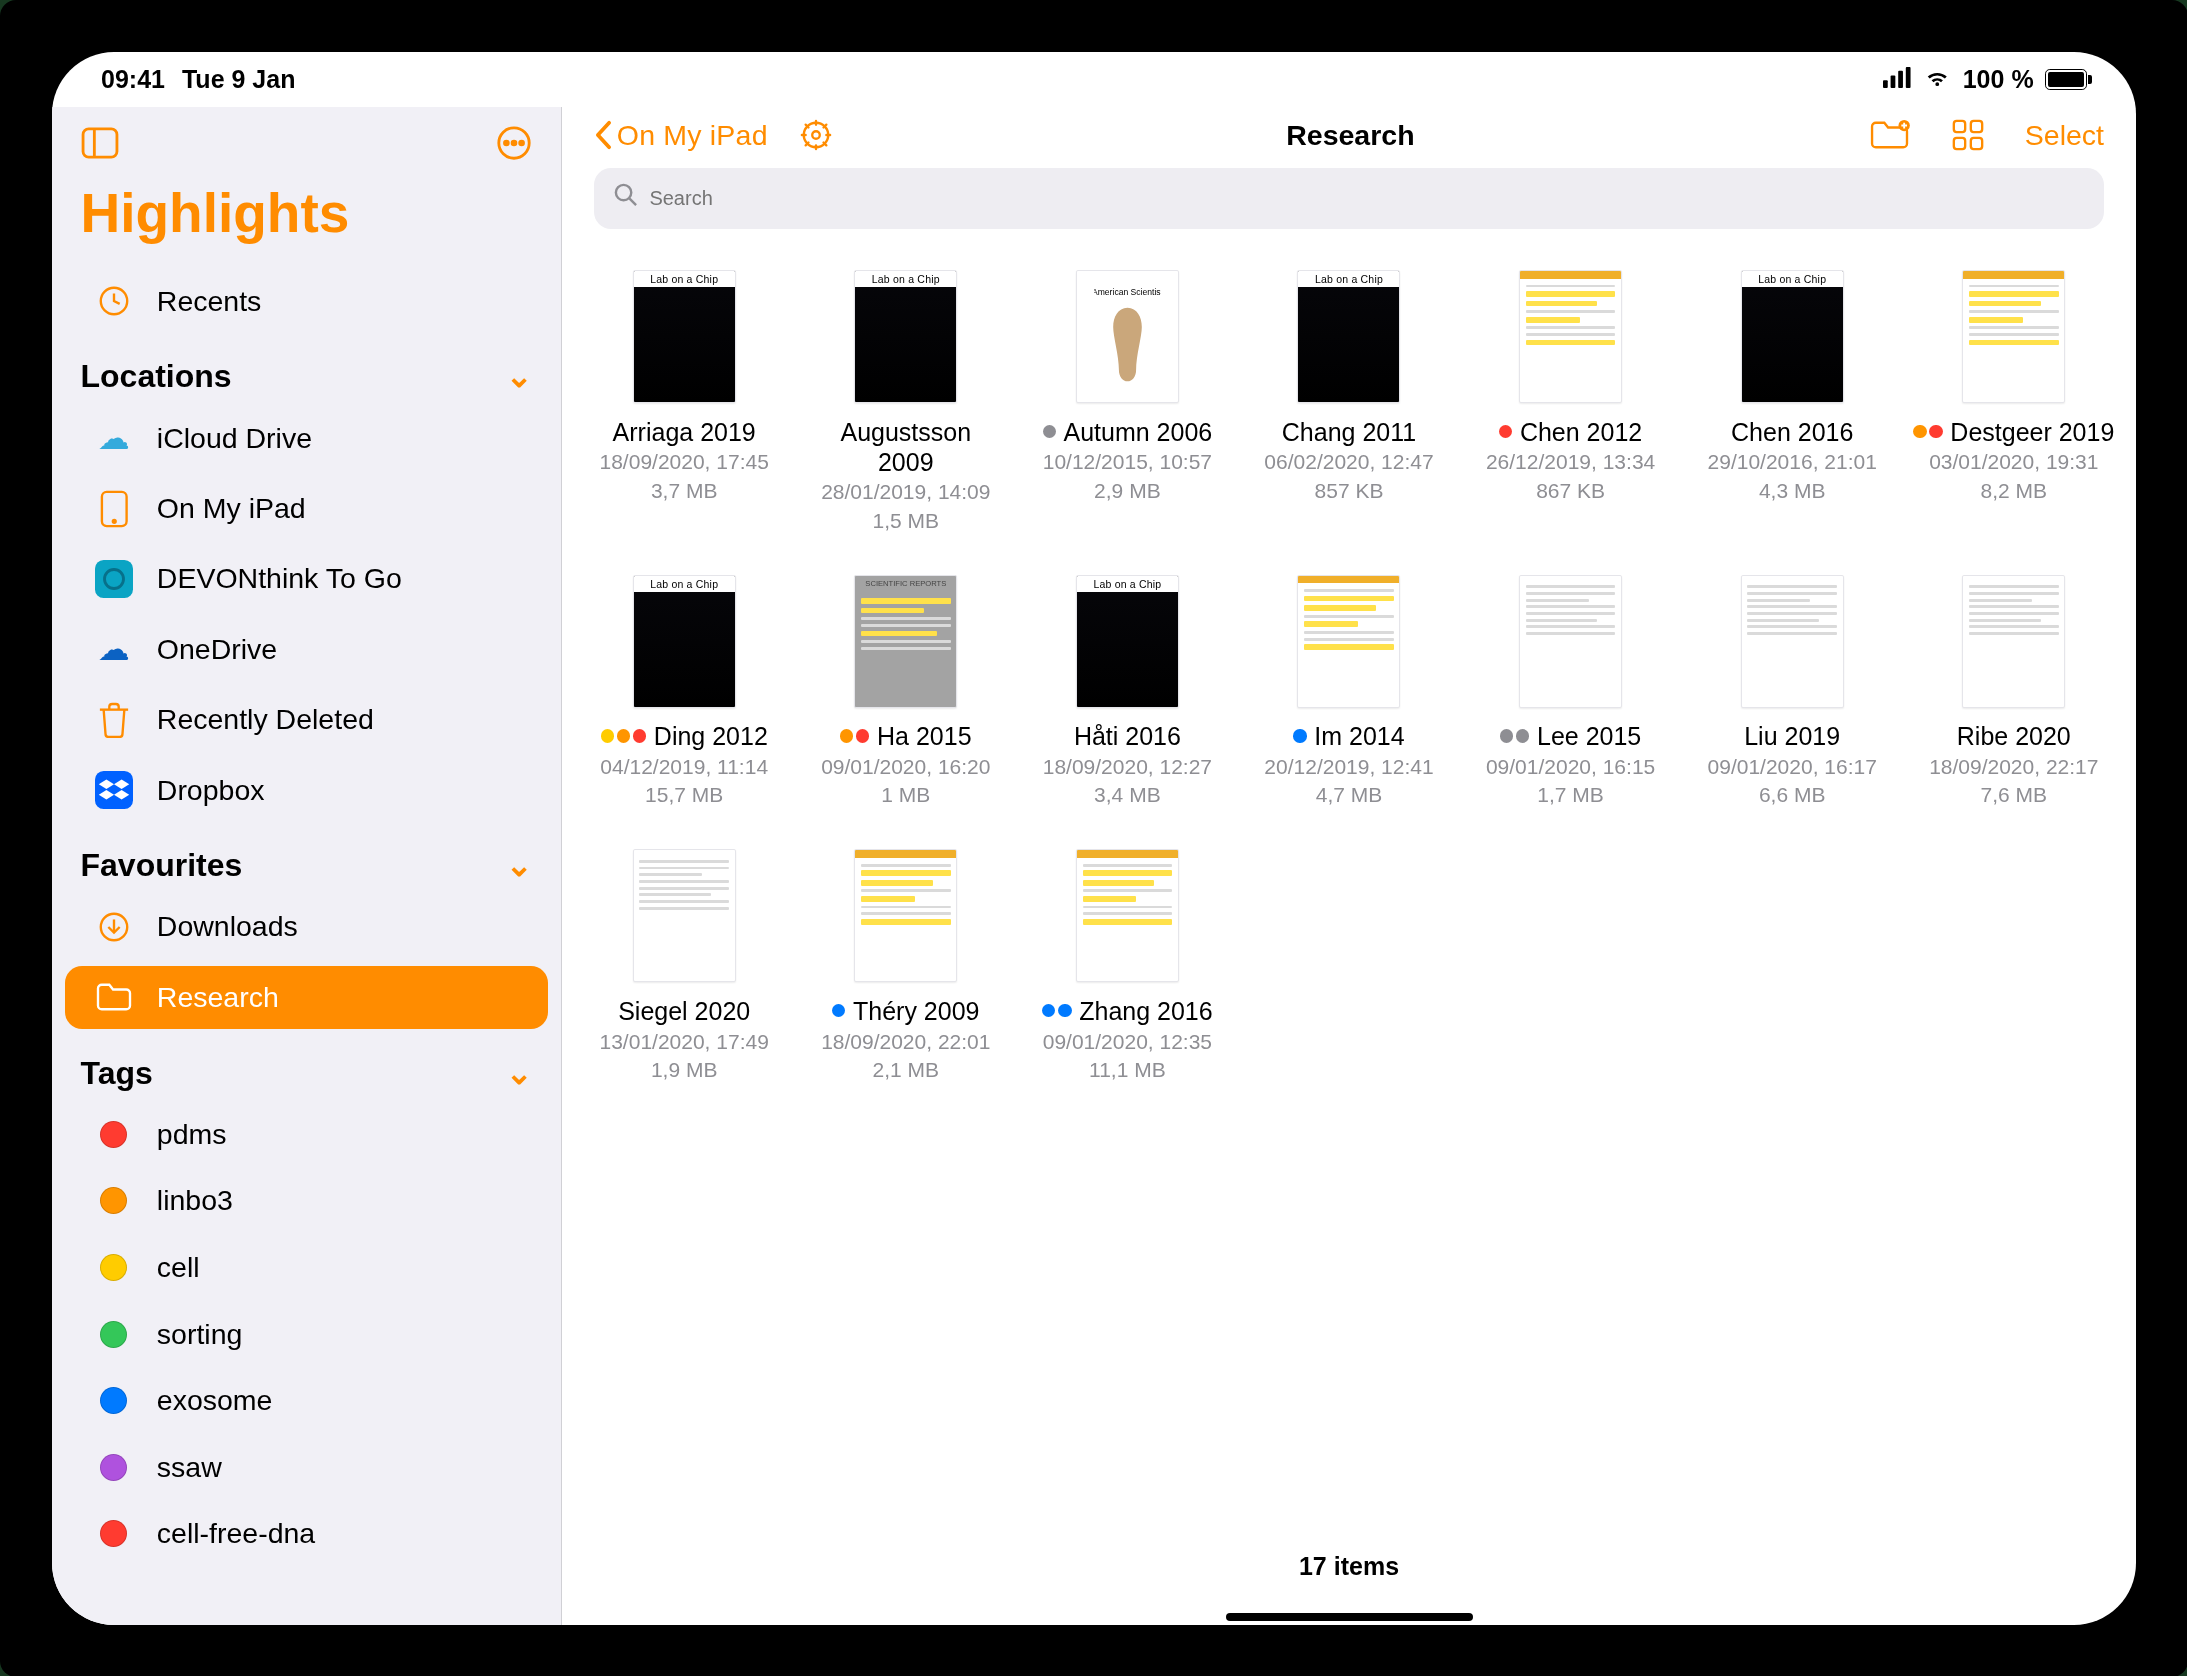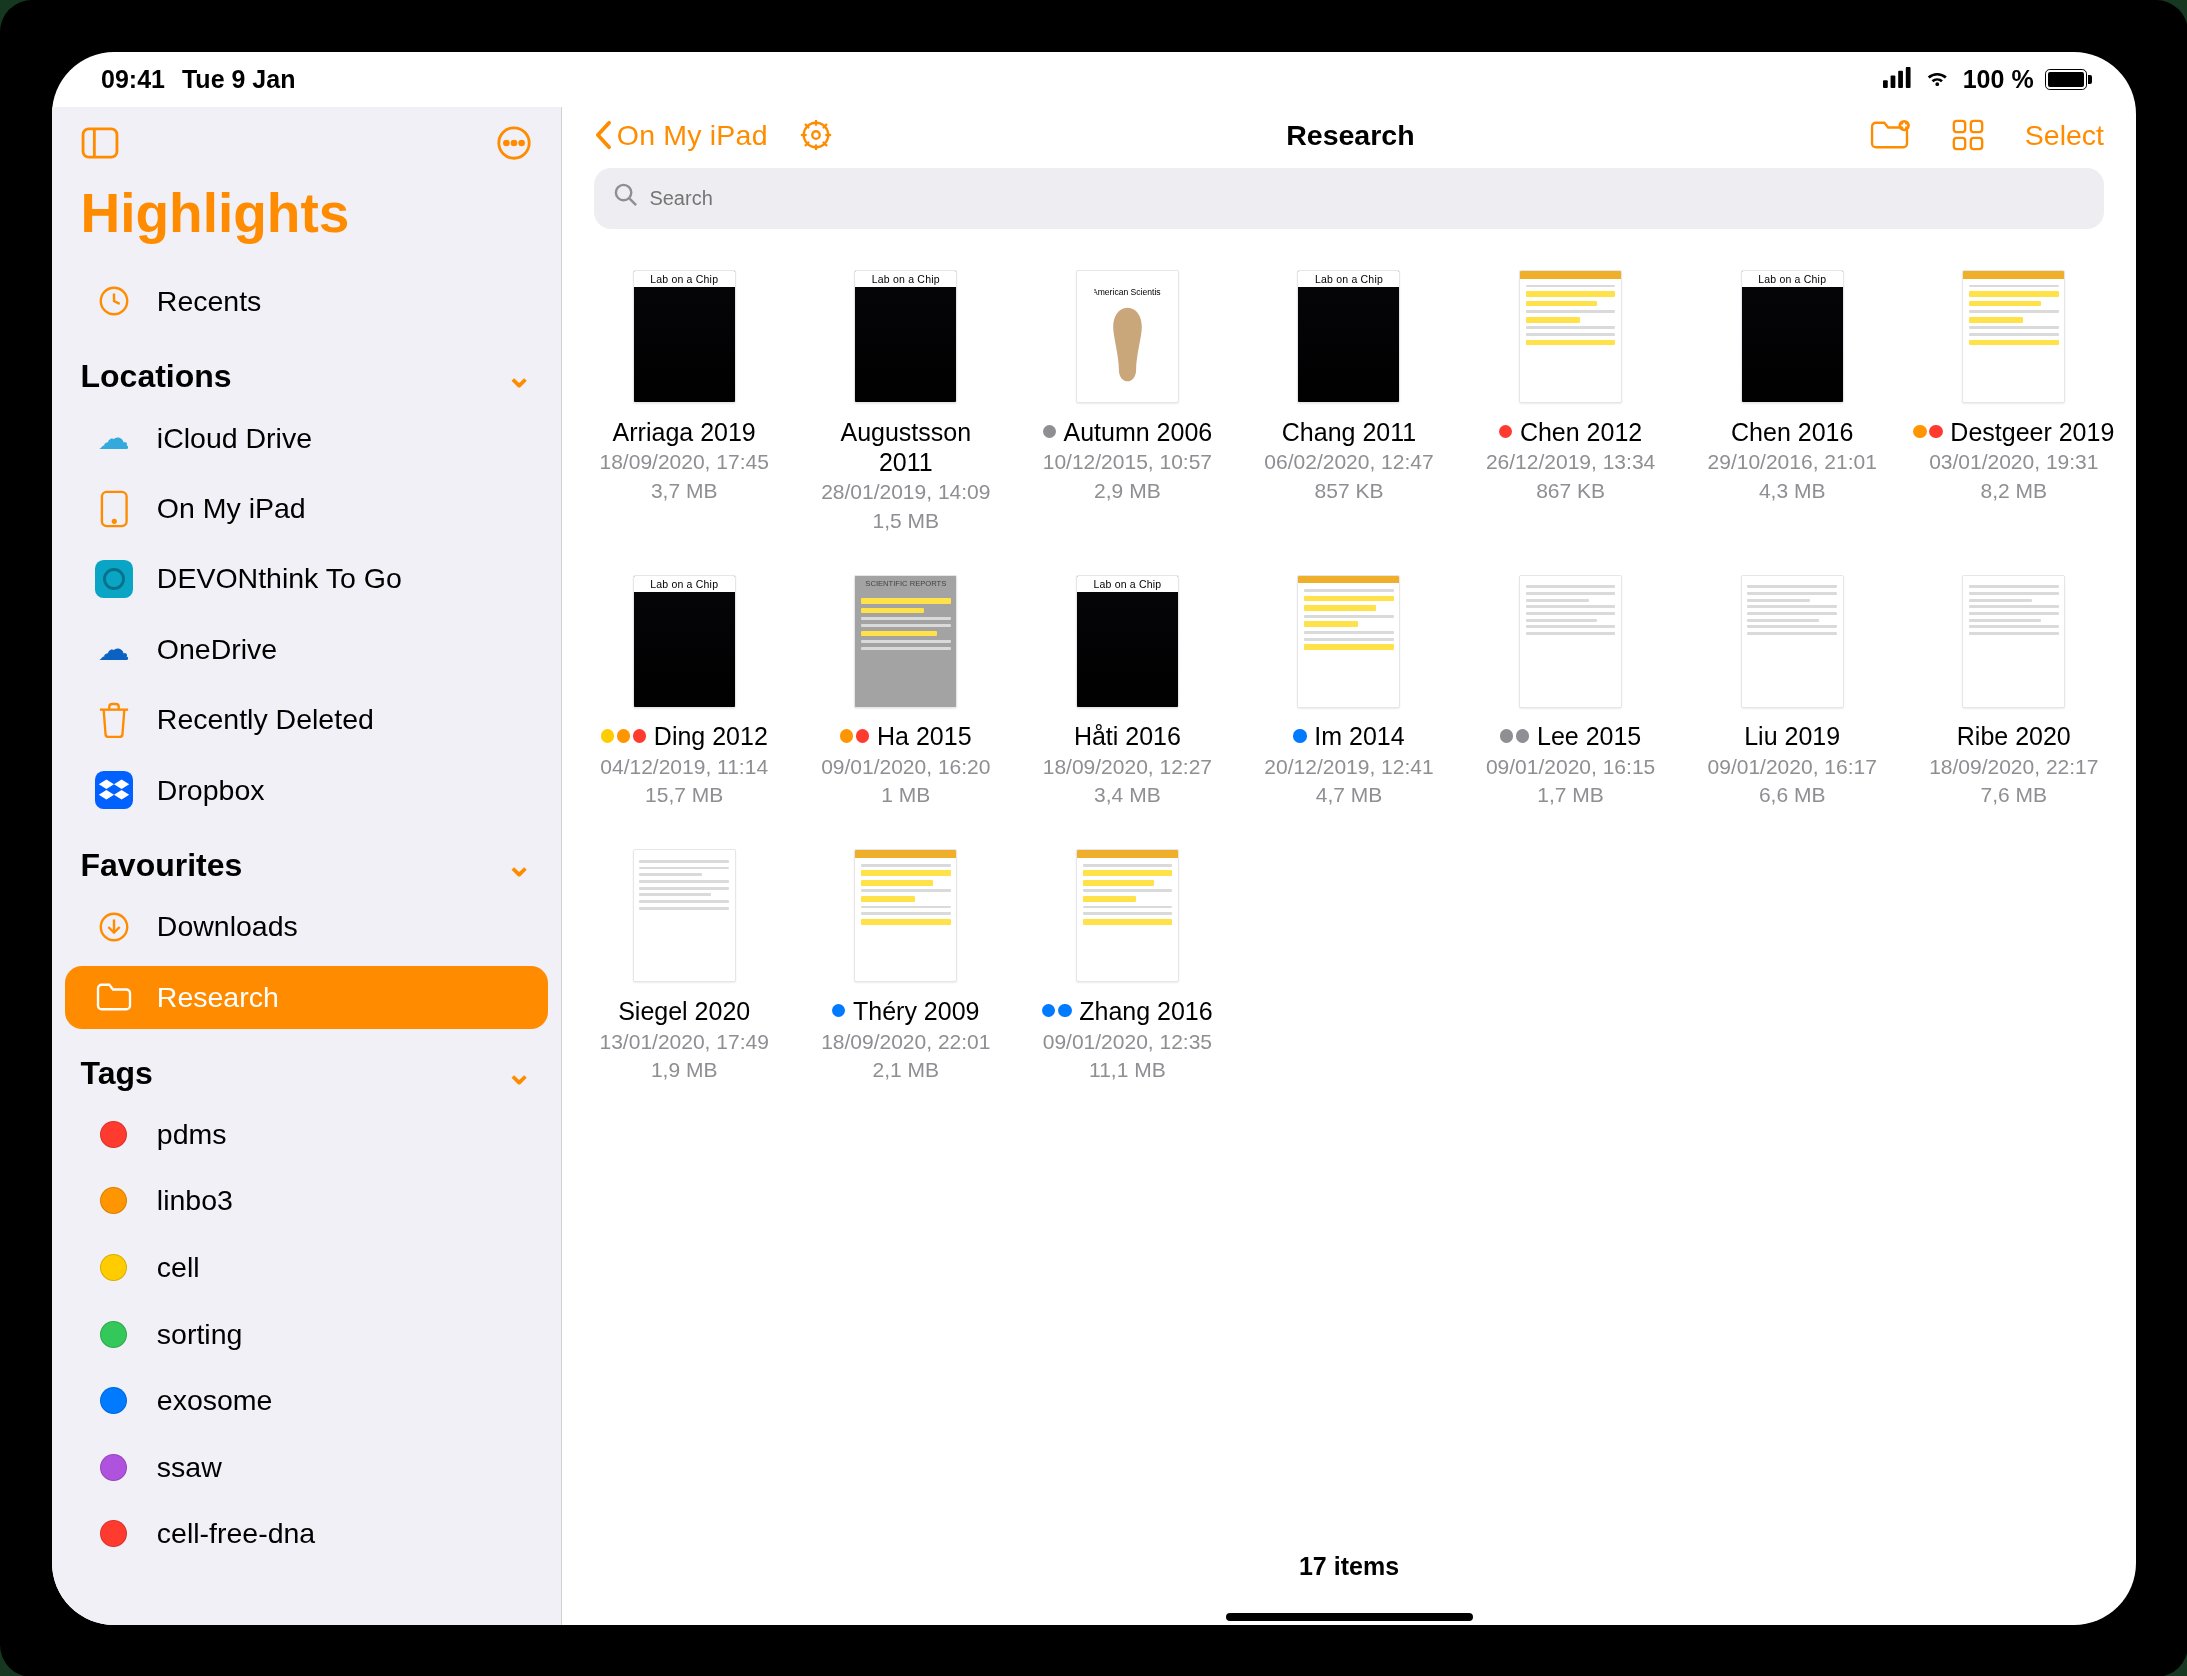--- a/index.html
+++ b/index.html
@@ -1,20 +1,20 @@
 <!DOCTYPE html>
 <html style="font-size:15px"><head>
 <meta charset="utf-8">
 <style>
   * { box-sizing: border-box; margin: 0; padding: 0; font-family: -apple-system, "Helvetica Neue", Arial, sans-serif; }
   html, body { width: 100%; height: 100%; background: #173820; }
   :root { --accent:#ff8c00; --sidebar:#f1f0f6; --bd:#e5e5ea; --muted:#8e8e93; }
 
   
-  .device { width:2188px; height:1677px; margin:0 auto; background:#000; border-radius:32px; padding:52px; }
+  .device { width:2188px; height:1677px; margin:0 auto; background:#000; border-radius:16px; padding:52px; }
   .inner  { width:100%; height:100%; background:#fff; border-radius:62px; overflow:hidden; display:flex; flex-direction:column; }
 
   
   .status { height:55px; display:flex; align-items:center; justify-content:space-between; padding:0 49px; font-size:25px; font-weight:600; }
   .status .left { display:flex; gap:17px; }
   .status .right { display:flex; align-items:center; gap:11.4px; }
   .battery { width:42px; height:21px; border:1.9px solid #000; border-radius:4.8px; position:relative; }
   .battery::after { content:""; position:absolute; right:-5.7px; top:4.8px; width:3.8px; height:9.5px; background:#000; border-radius:0 1.9px 1.9px 0; }
   .battery .fill { position:absolute; inset:1.9px; background:#000; border-radius:1.9px; }
 
@@ -325,21 +325,21 @@
                 <div class="titleline">
 
         <span class="fname">Arriaga 2019</span>
      </div>
      <div class="meta">18/09/2020, 17:45<br>3,7 MB</div>
               </div>
               <div class="card">
                 <div class="thumb th-lab"></div>
                 <div class="titleline">
 
-        <span class="fname">Augustsson 2011</span>
+        <span class="fname">Augustsson 2009</span>
      </div>
      <div class="meta">28/01/2019, 14:09<br>1,5 MB</div>
               </div>
               <div class="card">
                 <div class="thumb th-gek">
       <svg width="67" height="105" viewBox="0 0 70 110" style="font-size:9px">
                     <text x="35" y="12" text-anchor="middle" font-size="9">American Scientist</text>
                     <path d="M35 25c10 0 15 10 15 20s-6 30-6 45c0 7-4 12-9 12s-9-5-9-12c0-15-6-35-6-45s5-20 15-20z" fill="#caa77b"></path>
                   </svg>
                 </div>

